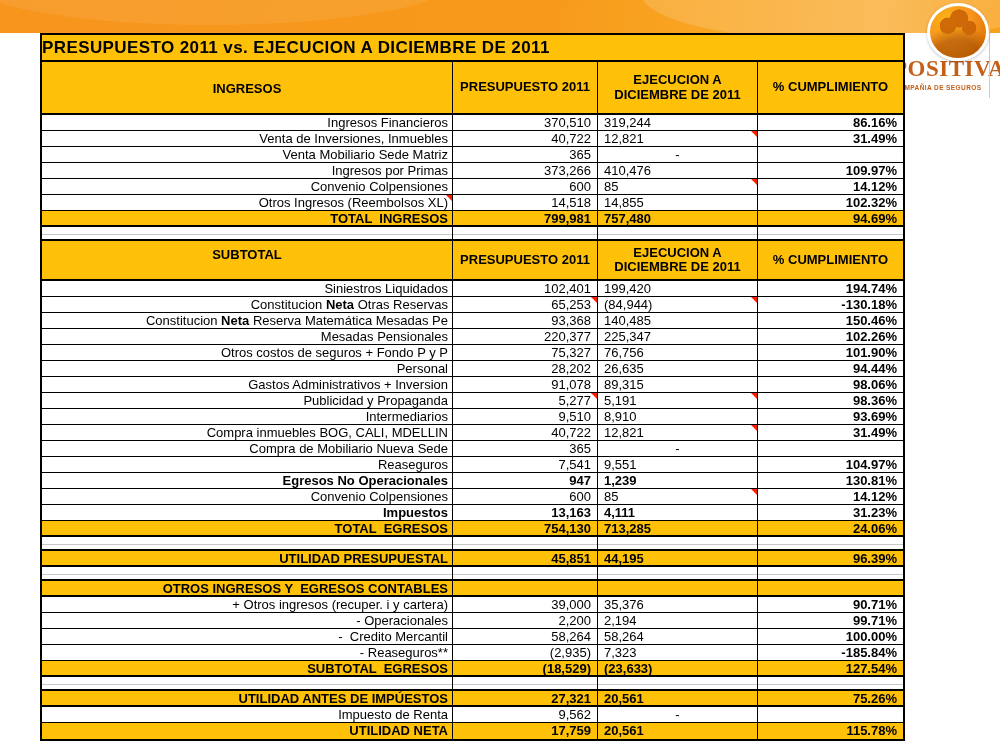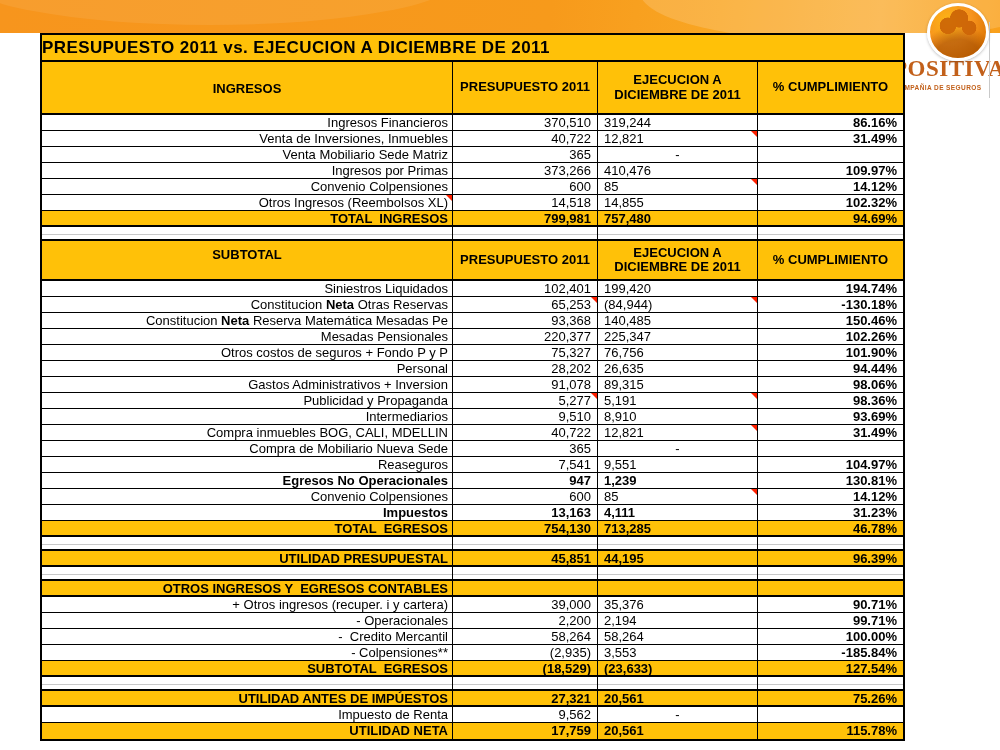--- a/index.html
+++ b/index.html
@@ -284,21 +284,21 @@
     <div class="trow bold">
       <div class="cell c-l">Impuestos</div>
       <div class="cell c-p">13,163</div>
       <div class="cell c-e">4,111</div>
       <div class="cell c-c">31.23%</div>
     </div>
     <div class="trow gold">
       <div class="cell c-l">TOTAL  EGRESOS</div>
       <div class="cell c-p">754,130</div>
       <div class="cell c-e">713,285</div>
-      <div class="cell c-c">46.78%</div>
+      <div class="cell c-c">24.06%</div>
     </div>
     <div class="trow gap">
       <div class="cell c-l"></div>
       <div class="cell c-p"></div>
       <div class="cell c-e"></div>
       <div class="cell c-c"></div>
     </div>
     <div class="trow gold">
       <div class="cell c-l">UTILIDAD PRESUPUESTAL</div>
       <div class="cell c-p">45,851</div>
@@ -329,23 +329,23 @@
       <div class="cell c-e">2,194</div>
       <div class="cell c-c">99.71%</div>
     </div>
     <div class="trow">
       <div class="cell c-l"> -  Credito Mercantil</div>
       <div class="cell c-p">58,264</div>
       <div class="cell c-e">58,264</div>
       <div class="cell c-c">100.00%</div>
     </div>
     <div class="trow">
-      <div class="cell c-l"> - Colpensiones**</div>
+      <div class="cell c-l"> - Reaseguros**</div>
       <div class="cell c-p">(2,935)</div>
-      <div class="cell c-e">3,553</div>
+      <div class="cell c-e">7,323</div>
       <div class="cell c-c">-185.84%</div>
     </div>
     <div class="trow gold">
       <div class="cell c-l">SUBTOTAL  EGRESOS</div>
       <div class="cell c-p">(18,529)</div>
       <div class="cell c-e">(23,633)</div>
       <div class="cell c-c">127.54%</div>
     </div>
     <div class="trow gap">
       <div class="cell c-l"></div>

